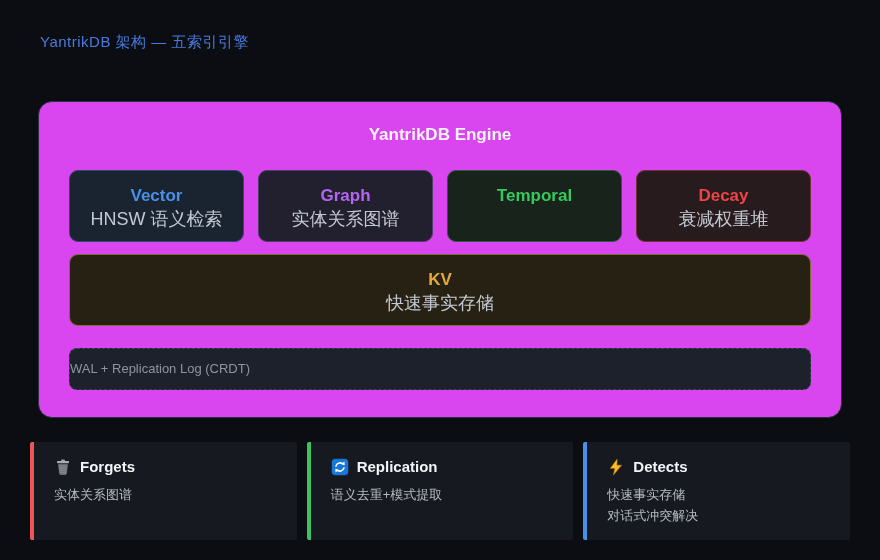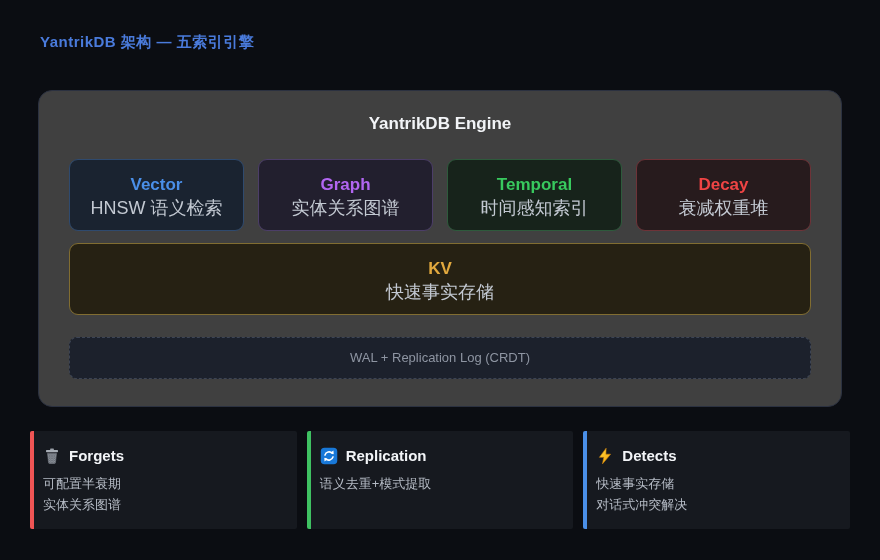--- a/index.html
+++ b/index.html
@@ -5,28 +5,28 @@
   * { margin: 0; padding: 0; box-sizing: border-box; }
   html, body {
     width: 880px; height: 560px;
     background: #0b0d12;
     font-family: "Liberation Sans", "DejaVu Sans", sans-serif;
     overflow: hidden;
   }
   .page-title {
     margin: 33px 0 0 40px;
     font-size: 15px;
-    font-weight: 700;
+    font-weight: 400;
     letter-spacing: 0.5px;
     color: #4a7bdc;
   }
   
   .engine-panel {
-    margin: 38px 38px 0;
-    background: #404040;
+    margin: 49px 38px 0;
+    background: #d946ef;
     border: 1px solid #2b3140;
     border-radius: 14px;
     padding: 22px 30px 27px;
   }
   .engine-title {
     text-align: center;
     color: #f2f4f7;
     font-size: 17px;
     font-weight: 700;
     line-height: 22px;
@@ -59,37 +59,37 @@
   .card-graph    { background: #221f2e; border-color: #4c3e68; }
   .card-temporal { background: #17231b; border-color: #2e5a3c; }
   .card-decay    { background: #271b1d; border-color: #6e3338; }
   .card-kv       { background: #262113; border-color: #816d31; margin-top: 12px; text-align: center; }
   .wal-bar {
     margin-top: 22px;
     background: #1c212c;
     border: 1px dashed #3c4454;
     border-radius: 8px;
     padding: 11px 0;
-    text-align: center;
+    text-align: left;
     font-size: 13px;
     line-height: 18px;
     color: #8e95a2;
   }
   
   .features-row {
     margin: 24px 30px 0;
     display: grid;
     grid-template-columns: repeat(3, 1fr);
     gap: 10px;
   }
   .feature-card {
     background: #16191f;
     border-left: 4px solid var(--accent);
     border-radius: 2px;
-    padding: 15px 9px 14px;
+    padding: 15px 20px 14px;
   }
   .feature-head {
     display: flex;
     align-items: center;
     gap: 8px;
     margin-bottom: 7px;
   }
   .feature-head .icon { width: 18px; height: 18px; display: inline-block; }
   .feature-head .icon svg { width: 18px; height: 18px; display: block; }
   .feature-title {
@@ -116,21 +116,20 @@
     <div class="index-card card-vector" style="--accent: #4a8fe8;">
       <div class="card-title">Vector</div>
       <div class="card-desc">HNSW 语义检索</div>
     </div>
     <div class="index-card card-graph" style="--accent: #b266f2;">
       <div class="card-title">Graph</div>
       <div class="card-desc">实体关系图谱</div>
     </div>
     <div class="index-card card-temporal" style="--accent: #38c95e;">
       <div class="card-title">Temporal</div>
-      <div class="card-desc">时间感知索引</div>
     </div>
     <div class="index-card card-decay" style="--accent: #ef4444;">
       <div class="card-title">Decay</div>
       <div class="card-desc">衰减权重堆</div>
     </div>
   </div>
 
   <div class="index-card card-kv" style="--accent: #e2a93e;">
     <div class="card-title">KV</div>
     <div class="card-desc">快速事实存储</div>
@@ -151,21 +150,20 @@
               <path d="M0 0 L3 3 M3 0 L0 3" stroke="#5d636b" stroke-width="0.7"></path>
             </pattern>
           </defs>
           <rect x="9.5" y="2" width="5" height="2.4" rx="0.8" fill="#9aa0a8"></rect>
           <rect x="4" y="4" width="16" height="3" rx="1" fill="#a7adb5"></rect>
           <path d="M6 8.5 L18 8.5 L16.6 20.8 Q16.45 22 15.3 22 L8.7 22 Q7.55 22 7.4 20.8 Z" fill="url(#hatch)" stroke="#787e86" stroke-width="0.8"></path>
         </svg>
       </span>
       <span class="feature-title">Forgets</span>
     </div>
-    <div class="feature-line">可配置半衰期</div>
     <div class="feature-line">实体关系图谱</div>
   </div>
 
   <div class="feature-card" style="--accent: #3fc162;">
     <div class="feature-head">
       <span class="icon">
         <svg viewBox="0 0 24 24">
           <rect x="1" y="1" width="22" height="22" rx="5" fill="#1878d8"></rect>
           <path d="M6.6 10.8 A 5.8 5.8 0 0 1 16.4 8.4" fill="none" stroke="#ffffff" stroke-width="2.1" stroke-linecap="round"></path>
           <polygon points="17.9,4.6 18.3,9.8 13.6,8.1" fill="#ffffff"></polygon>

